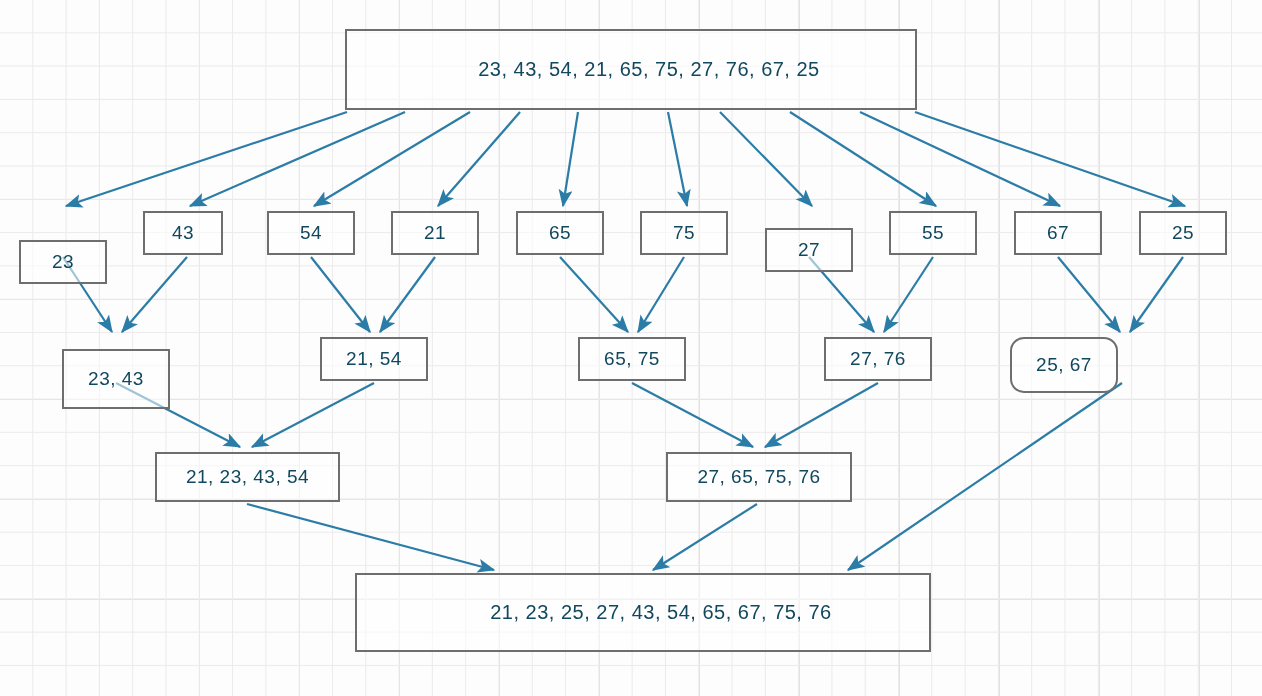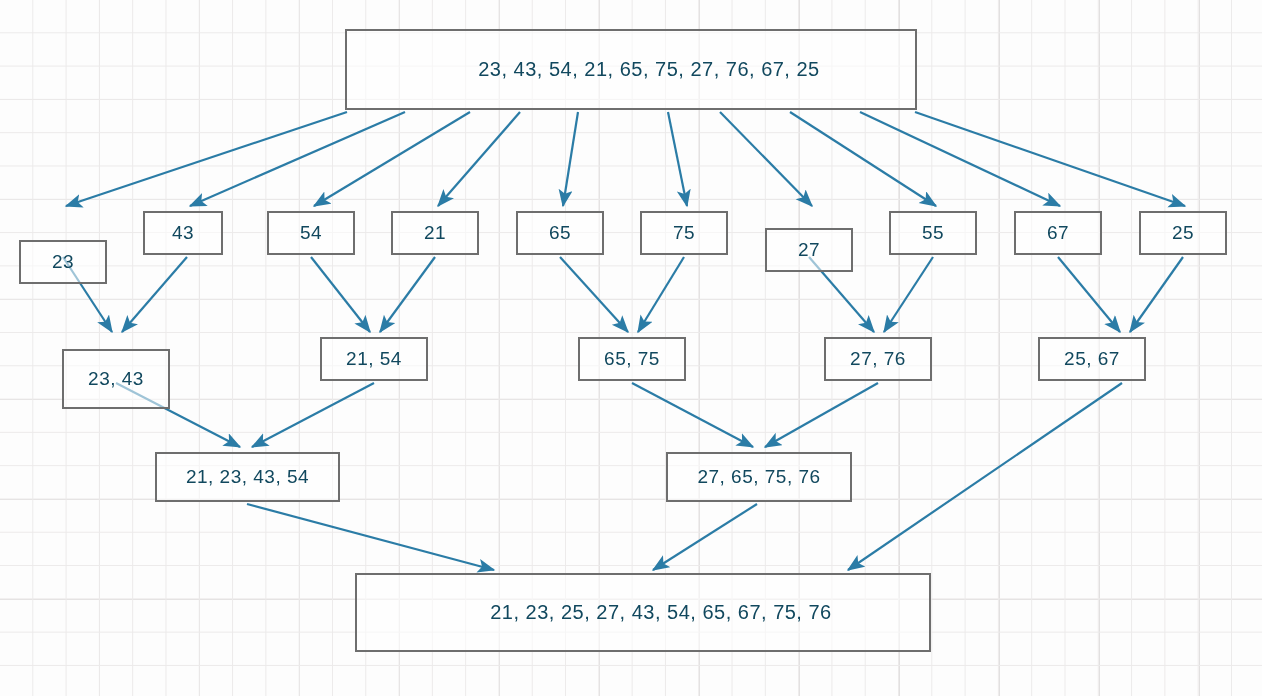--- a/index.html
+++ b/index.html
@@ -109,19 +109,19 @@
       <div class="node" style="left: 516px; top: 211px; width: 88px; height: 44px;">65</div>
       <div class="node" style="left: 640px; top: 211px; width: 88px; height: 44px;">75</div>
       <div class="node" style="left: 765px; top: 228px; width: 88px; height: 44px; text-align: right;">27</div>
       <div class="node" style="left: 889px; top: 211px; width: 88px; height: 44px;">55</div>
       <div class="node" style="left: 1014px; top: 211px; width: 88px; height: 44px;">67</div>
       <div class="node" style="left: 1139px; top: 211px; width: 88px; height: 44px;">25</div>
       <div class="node" style="left: 62px; top: 337px; width: 108px; height: 60px; margin-top: 12px;">23, 43</div>
       <div class="node" style="left: 320px; top: 337px; width: 108px; height: 44px;">21, 54</div>
       <div class="node" style="left: 578px; top: 337px; width: 108px; height: 44px;">65, 75</div>
       <div class="node" style="left: 824px; top: 337px; width: 108px; height: 44px;">27, 76</div>
-      <div class="node" style="left: 1038px; top: 337px; width: 108px; height: 44px;">25, 67</div>
+      <div class="node" style="left: 1010px; top: 337px; width: 108px; height: 56px; border-radius: 14px;">25, 67</div>
       <div class="node" style="left: 155px; top: 452px; width: 185px; height: 50px;">21, 23, 43, 54</div>
       <div class="node" style="left: 666px; top: 452px; width: 186px; height: 50px;">27, 65, 75, 76</div>
       <div class="node big" style="left: 355px; top: 573px; width: 576px; height: 79px;">21, 23, 25, 27, 43, 54, 65, 67, 75, 76</div>
     </div>
 
 </div>
 
 </body></html>

